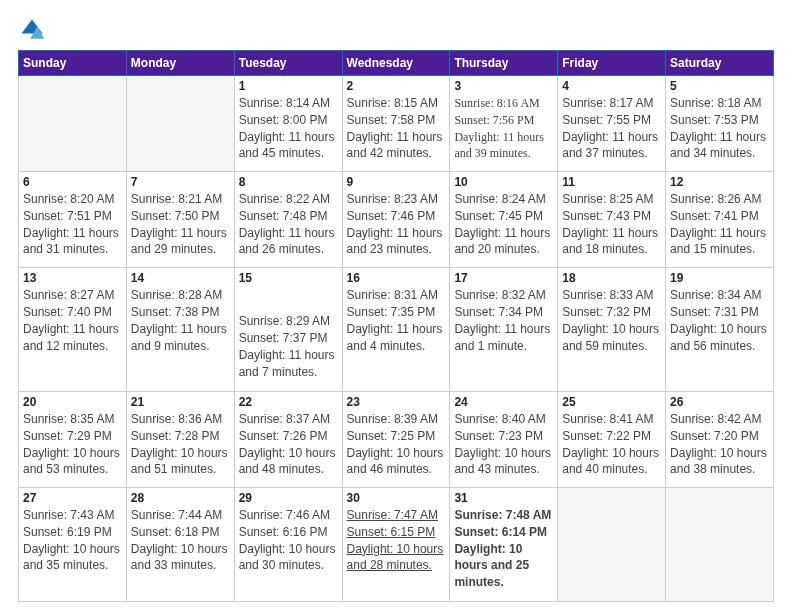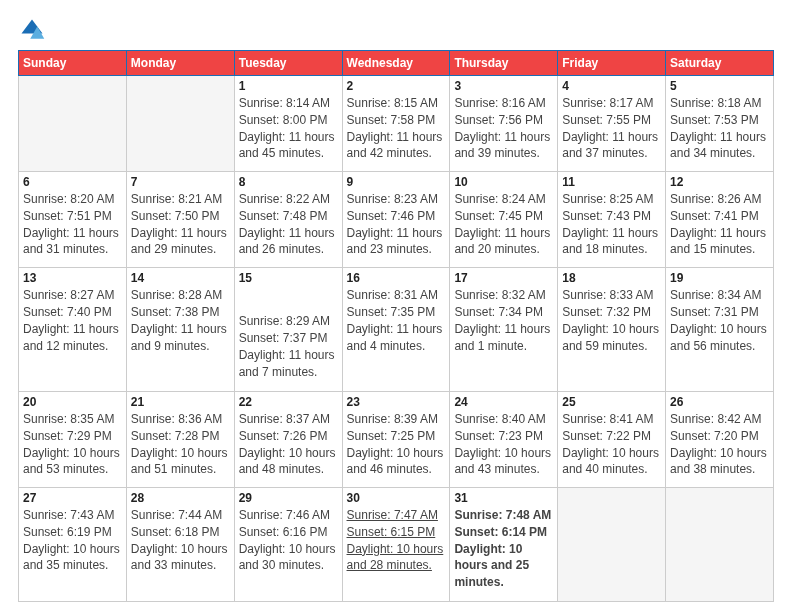--- a/index.html
+++ b/index.html
@@ -61,21 +61,21 @@
       color: #444;
       font-weight: normal;
     }
     .calendar {
       flex: 1;
       border-collapse: collapse;
       width: 100%;
       table-layout: fixed;
     }
     .calendar th {
-      background: #ef4444;
+      background: #4c1d95;
       color: #fff;
       font-size: 12px;
       font-weight: bold;
       padding: 5px 4px;
       text-align: left;
       border: 1px solid #1a6db5;
     }
     .calendar td {
       border: 1px solid #ccc;
       vertical-align: top;
@@ -144,21 +144,21 @@
 Daylight: 11 hours and 45 minutes.</div>
           </td>
           <td>
             <div class="day-num">2</div>
             <div class="day-info" style="white-space: pre-line;">Sunrise: 8:15 AM
 Sunset: 7:58 PM
 Daylight: 11 hours and 42 minutes.</div>
           </td>
           <td>
             <div class="day-num">3</div>
-            <div class="day-info" style="white-space: pre-line;">Sunrise: 8:16 AM
+            <div class="day-info" style="white-space: pre-line; font-family: Liberation Serif, serif;">Sunrise: 8:16 AM
 Sunset: 7:56 PM
 Daylight: 11 hours and 39 minutes.</div>
           </td>
           <td>
             <div class="day-num">4</div>
             <div class="day-info" style="white-space: pre-line;">Sunrise: 8:17 AM
 Sunset: 7:55 PM
 Daylight: 11 hours and 37 minutes.</div>
           </td>
           <td>

